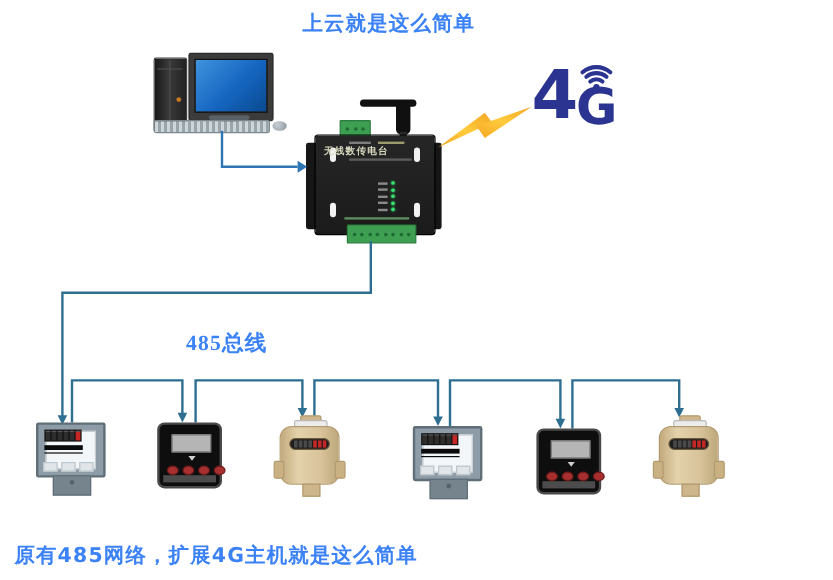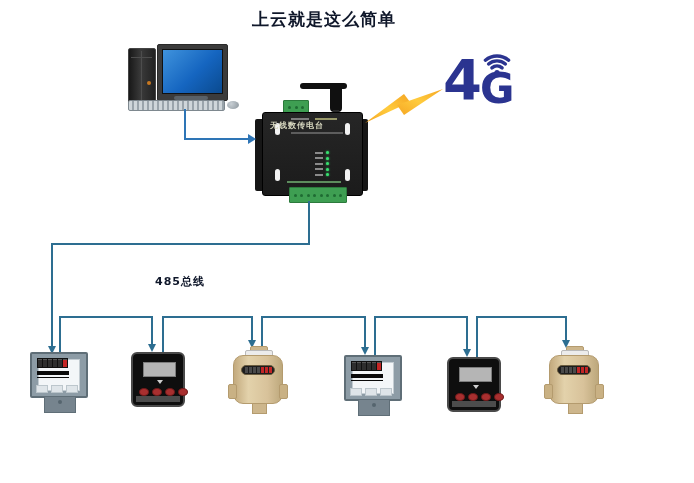--- a/index.html
+++ b/index.html
@@ -1,24 +1,24 @@
 <!DOCTYPE html>
 <html><head>
 <meta charset="utf-8">
 <style>
   html,body{margin:0;padding:0;background:#ffffff;}
   #stage{position:relative;width:694px;height:483px;background:#ffffff;overflow:hidden;
          font-family:"DejaVu Sans",sans-serif;}
   .abs{position:absolute;}
-  .teal-text{color:#0f172a;font-weight:bold;}
+  .teal-text{color:#3b82f6;font-weight:bold;}
 
   
   #title{left:252px;top:8px;font-size:17px;letter-spacing:1px;}
   #master-label{left:4px;top:57px;font-size:15px;font-family:"DejaVu Sans Mono",monospace;}
-  #bus-label{left:155px;top:274px;font-size:11px;letter-spacing:1px;}
+  #bus-label{left:155px;top:274px;font-size:18px;letter-spacing:1px;font-family:Liberation Serif, serif;}
   #caption{left:12px;top:451px;font-size:17px;letter-spacing:1px;}
 
   
   #tower{left:128px;top:48px;width:26px;height:60px;border:1px solid #444;border-radius:2px;
          background:linear-gradient(90deg,#181818,#3a3a3a 45%,#222);}
   #tower .seam{position:absolute;left:12px;top:2px;width:1px;height:54px;background:#4d4d4d;}
   #tower .vent{position:absolute;left:2px;top:8px;width:21px;height:1px;background:#4d4d4d;}
   #tower .power-dot{position:absolute;right:4px;top:32px;width:4px;height:4px;border-radius:50%;
          background:#c87820;}
   #monitor{left:157px;top:44px;width:69px;height:55px;background:#3b3b3b;border:1px solid #2a2a2a;
@@ -104,20 +104,21 @@
 
   svg.overlay{position:absolute;left:0;top:0;pointer-events:none;}
 </style>
 </head>
 <body>
 
 <div id="stage">
 
   <div class="abs teal-text" id="title">上云就是这么简单</div>
   <div class="abs teal-text" id="bus-label">485总线</div>
+  <div class="abs teal-text" id="caption">原有485网络，扩展4G主机就是这么简单</div>
 
   <div class="abs" id="tower">
     <div class="seam"></div>
     <div class="vent"></div>
     <div class="power-dot"></div>
   </div>
   <div class="abs" id="monitor">
     <div class="screen"></div>
   </div>
   <div class="abs" id="monitor-neck"></div>

